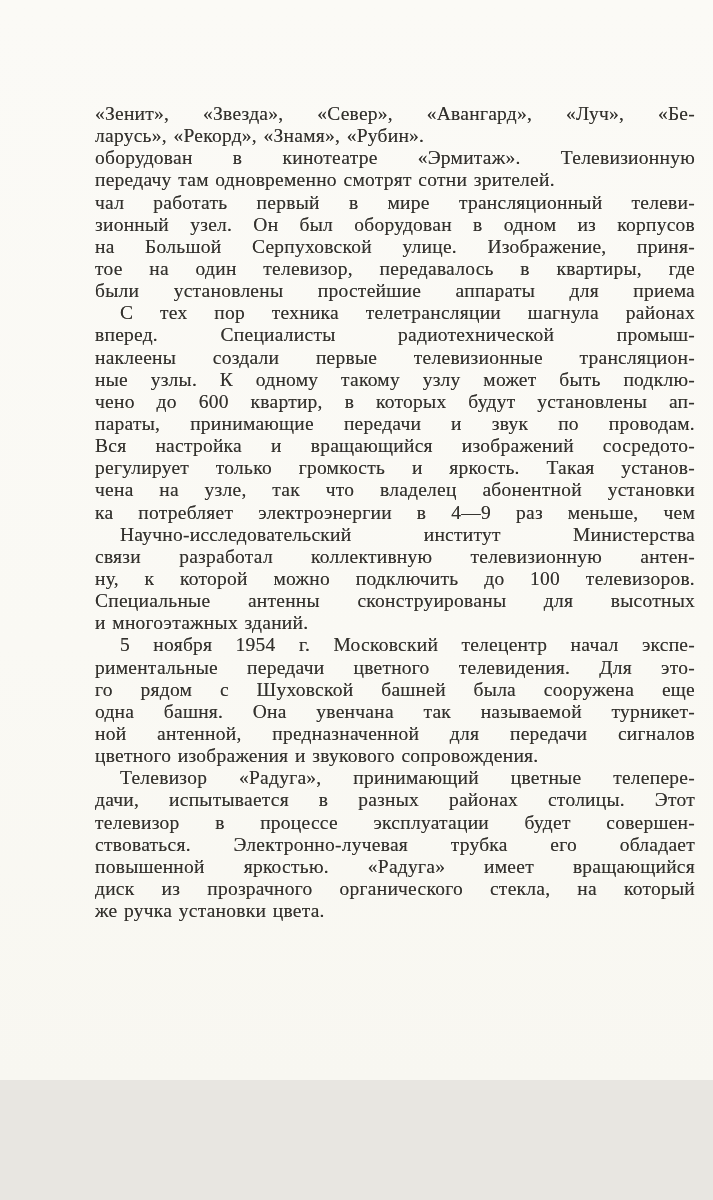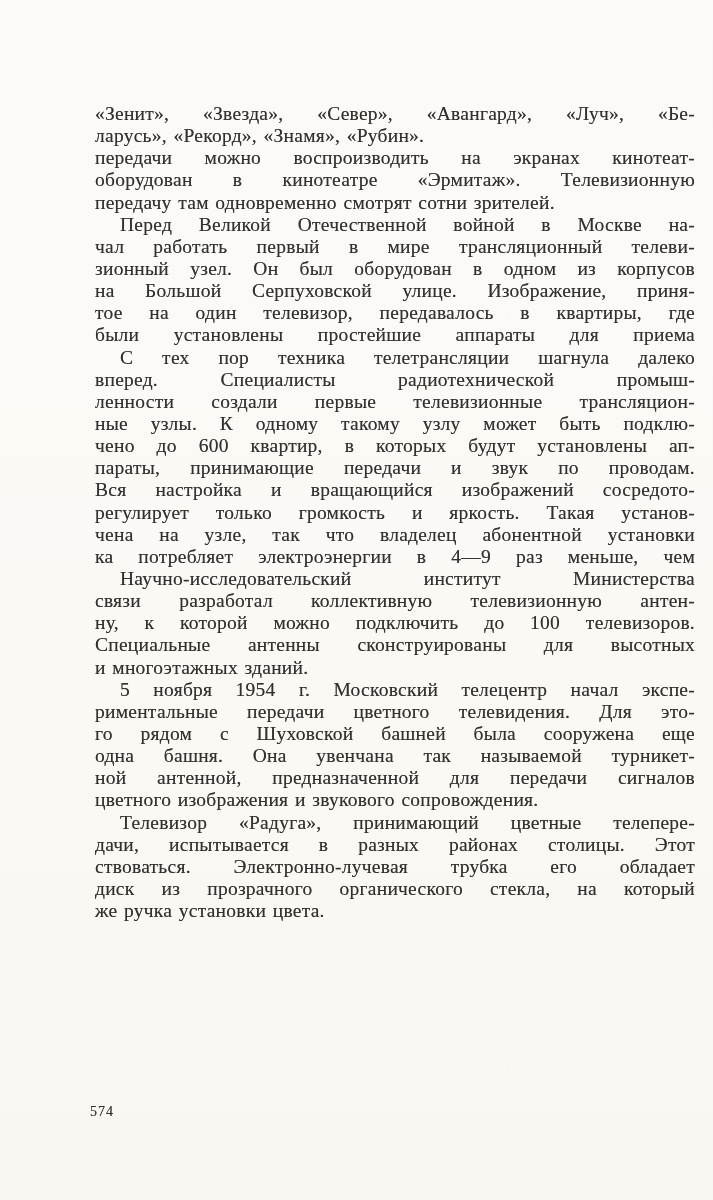--- a/index.html
+++ b/index.html
@@ -3,21 +3,21 @@
 <meta charset="utf-8">
 <style>
   html, body {
     margin: 0;
     padding: 0;
     background: #e8e6e1;
   }
   .page {
     position: relative;
     width: 713px;
-    height: 1200px;
+    height: 1080px;
     margin: 0;
     background: linear-gradient(180deg, #fbfaf6 0%, #faf9f4 60%, #f8f7f1 100%);
     overflow: hidden;
     font-family: "Liberation Serif", "DejaVu Serif", serif;
     color: #33312d;
   }
   .text-block {
     position: absolute;
     left: 95px;
     top: 103px;
@@ -60,36 +60,34 @@
 </head>
 <body>
 
 <div class="page">
   <div class="text-block">
       <div class="paragraph">
         <div class="line">«Зенит», «Звезда», «Север», «Авангард», «Луч», «Бе-</div>
         <div class="line last">ларусь», «Рекорд», «Знамя», «Рубин».</div>
       </div>
       <div class="paragraph">
-        <div class="line">передачи можно воспроизводить на экранах кинотеат-</div>
         <div class="line">оборудован в кинотеатре «Эрмитаж». Телевизионную</div>
         <div class="line last">передачу там одновременно смотрят сотни зрителей.</div>
       </div>
       <div class="paragraph">
-        <div class="line indent">Перед Великой Отечественной войной в Москве на-</div>
         <div class="line">чал работать первый в мире трансляционный телеви-</div>
         <div class="line">зионный узел. Он был оборудован в одном из корпусов</div>
         <div class="line">на Большой Серпуховской улице. Изображение, приня-</div>
         <div class="line">тое на один телевизор, передавалось в квартиры, где</div>
         <div class="line">были установлены простейшие аппараты для приема</div>
       </div>
       <div class="paragraph">
-        <div class="line indent">С тех пор техника телетрансляции шагнула далеко</div>
+        <div class="line indent">С тех пор техника телетрансляции шагнула районах</div>
         <div class="line">вперед. Специалисты радиотехнической промыш-</div>
-        <div class="line">ленности создали первые телевизионные трансляцион-</div>
+        <div class="line">наклеены создали первые телевизионные трансляцион-</div>
         <div class="line">ные узлы. К одному такому узлу может быть подклю-</div>
         <div class="line">чено до 600 квартир, в которых будут установлены ап-</div>
         <div class="line">параты, принимающие передачи и звук по проводам.</div>
         <div class="line">Вся настройка и вращающийся изображений сосредото-</div>
         <div class="line">регулирует только громкость и яркость. Такая установ-</div>
         <div class="line">чена на узле, так что владелец абонентной установки</div>
         <div class="line">ка потребляет электроэнергии в 4—9 раз меньше, чем</div>
       </div>
       <div class="paragraph">
         <div class="line indent">Научно-исследовательский институт Министерства</div>
@@ -102,19 +100,21 @@
         <div class="line indent">5 ноября 1954 г. Московский телецентр начал экспе-</div>
         <div class="line">риментальные передачи цветного телевидения. Для это-</div>
         <div class="line">го рядом с Шуховской башней была сооружена еще</div>
         <div class="line">одна башня. Она увенчана так называемой турникет-</div>
         <div class="line">ной антенной, предназначенной для передачи сигналов</div>
         <div class="line last">цветного изображения и звукового сопровождения.</div>
       </div>
       <div class="paragraph">
         <div class="line indent">Телевизор «Радуга», принимающий цветные телепере-</div>
         <div class="line">дачи, испытывается в разных районах столицы. Этот</div>
+        <div class="line">телевизор в процессе эксплуатации будет совершен-</div>
         <div class="line">ствоваться. Электронно-лучевая трубка его обладает</div>
+        <div class="line">повышенной яркостью. «Радуга» имеет вращающийся</div>
         <div class="line">диск из прозрачного органического стекла, на который</div>
         <div class="line last">же ручка установки цвета.</div>
       </div>
     </div>
   <div class="page-number">574</div>
 </div>
 
 </body></html>

